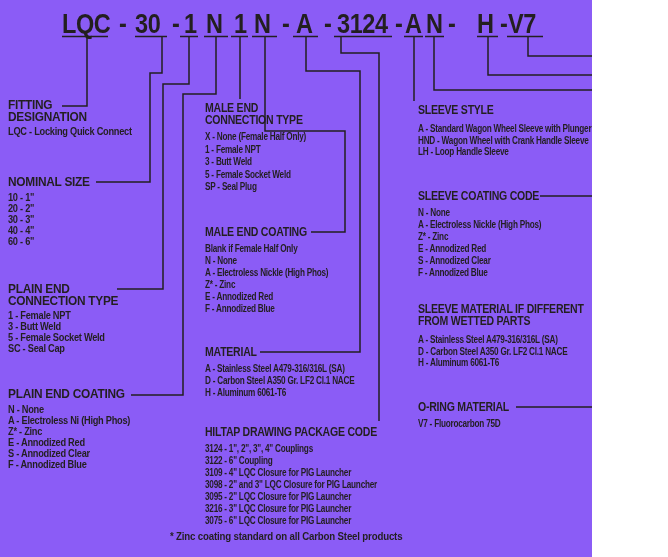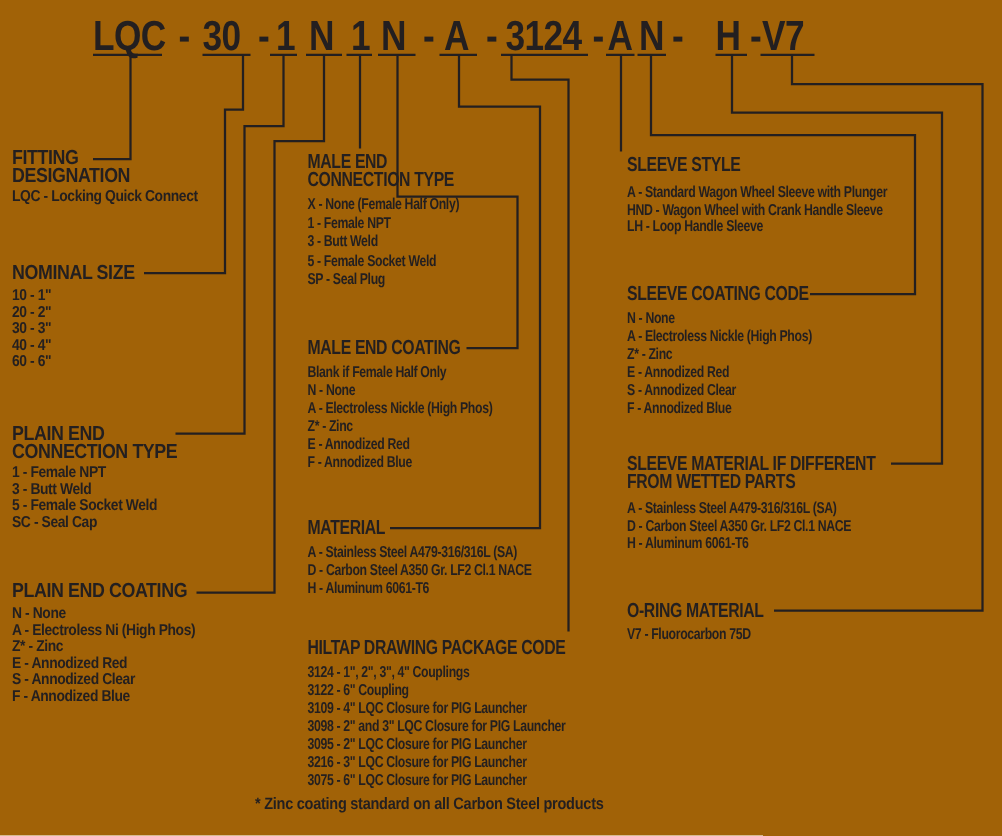--- a/index.html
+++ b/index.html
@@ -1,16 +1,16 @@
 <!DOCTYPE html>
 <html><head>
 <meta charset="utf-8">
 <style>
   html,body{margin:0;padding:0;background:#ffffff;}
-  #page{position:relative;width:668px;height:557px;background:#a16207;overflow:hidden;
+  #page{position:relative;width:592px;height:557px;background:#8b5cf6;overflow:hidden;
         font-family:"Liberation Sans", sans-serif;color:#231f20;}
   
   .tok{position:absolute;top:8px;font-size:28px;font-weight:bold;letter-spacing:-0.5px;
        transform:scaleX(0.84);transform-origin:0 0;white-space:nowrap;}
   
   #lines{position:absolute;left:0;top:0;pointer-events:none;}
   #lines path{fill:none;stroke:#231f20;stroke-width:1.5;}
   
   .sec{position:absolute;}
   .col-left{transform:scaleX(0.88);transform-origin:0 0;}

